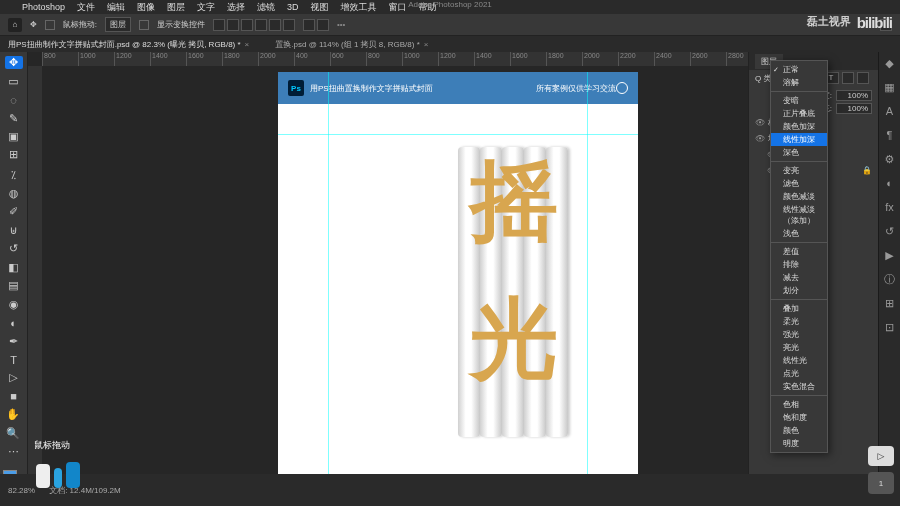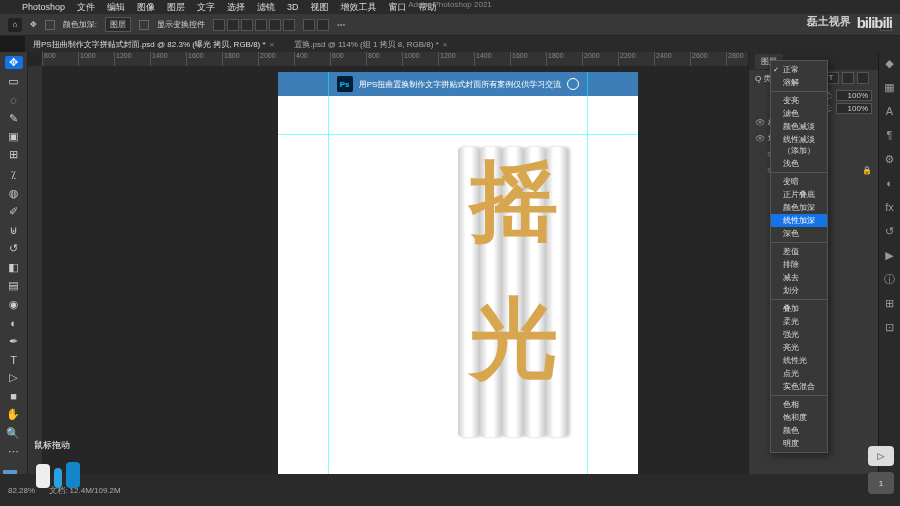--- a/index.html
+++ b/index.html
@@ -6,40 +6,40 @@
 body { width: 900px; height: 506px; background: #1b1b1b; color: #ccc; overflow: hidden; position: relative; font-size: 9px; }
 .menubar { height: 14px; background: #2a2a2a; display: flex; align-items: center; padding: 0 6px; gap: 12px; font-size: 9px; color: #ddd; }
 .menubar .apple { margin-right: 4px; }
 .menubar span { cursor: default; }
 .options-bar { height: 22px; background: #383838; display: flex; align-items: center; padding: 0 8px; gap: 8px; font-size: 8px; border-bottom: 1px solid #222; }
 .home-icon { width: 14px; height: 14px; background: #222; border-radius: 2px; display: flex; align-items: center; justify-content: center; }
 .opt-check { width: 10px; height: 10px; border: 1px solid #666; }
 .opt-select { background: #2a2a2a; border: 1px solid #555; padding: 1px 4px; color: #ccc; font-size: 8px; }
 .opt-icon { width: 12px; height: 12px; background: #2a2a2a; border: 1px solid #555; }
 .opt-group { display: flex; gap: 2px; }
-.tabs-bar { height: 16px; background: #2a2a2a; display: flex; align-items: center; padding: 0 8px; gap: 20px; font-size: 8px; color: #aaa; margin-left: 25px; }
+.tabs-bar { height: 16px; background: #2a2a2a; display: flex; align-items: center; padding: 0 8px; gap: 26px; font-size: 8px; color: #aaa; }
 .tabs-bar .tab { display: flex; align-items: center; gap: 4px; }
 .tabs-bar .tab.active{color:#ddd;}
 .tab .x { color: #888; }
 
 .main-area { position: absolute; top: 52px; left: 0; right: 0; bottom: 14px; display: flex; }
 .tools { width: 28px; background: #383838; display: flex; flex-direction: column; align-items: center; padding: 4px 0; gap: 5px; border-right: 1px solid #222; }
 .tool { width: 18px; height: 16px; display: flex; align-items: center; justify-content: center; color: #ccc; font-size: 11px; }
 .tool.sel { background: #1473e6; border-radius: 2px; color:#fff; }
 .tool-colors { margin-top: 6px; position: relative; width: 22px; height: 22px; }
 .fg { width: 14px; height: 14px; background: #4b9de8; border: 1px solid #888; position: absolute; top: 0; left: 0; }
 .bg { width: 14px; height: 14px; background: #000; border: 1px solid #888; position: absolute; bottom: 0; right: 0; }
 
 .canvas-wrap { flex: 1; background: #262626; position: relative; overflow: hidden; }
 .ruler-h { position: absolute; top: 0; left: 14px; right: 0; height: 14px; background: #333; display: flex; font-size: 7px; color: #888; overflow: hidden; }
 .ruler-h div { flex: 0 0 36px; border-left: 1px solid #555; padding-left: 1px; }
 .ruler-v { position: absolute; top: 14px; left: 0; width: 14px; bottom: 0; background: #333; }
 .canvas { position: absolute; top: 20px; left: 250px; width: 360px; height: 440px; background: #fff; }
 .guide{position:absolute;background:#0ff;}.guide.v{width:1px;height:100%;opacity:.5}.guide.h{height:1px;width:100%;opacity:.5}
-.header-bar { height: 24px; background: #3d7eb8; display: flex; align-items: center; padding: 0 10px; color: #fff; font-size: 8px; justify-content: center; }
+.header-bar { height: 32px; background: #3d7eb8; display: flex; align-items: center; padding: 0 10px; color: #fff; font-size: 8px; justify-content: space-between; }
 .ps-logo { background: #001d36; color: #00c8ff; width: 16px; height: 16px; display: flex; align-items: center; justify-content: center; font-weight: bold; font-size: 8px; border-radius: 2px; margin-right: 6px; }
 .header-left { display: flex; align-items: center; }
 .circle-icon { width: 12px; height: 12px; border: 1px solid #fff; border-radius: 50%; }
 .font-row { display: flex; align-items: center; gap: 6px; padding: 12px 40px; font-size: 8px; color: #333; }
 .swatch { width: 13px; height: 13px; }
 .sw-gold{background:#d8a64f}.sw-navy{background:#222a3d}
 .art-area{position:absolute;top:75px;left:180px;width:110px;height:290px;}
 .cyl{position:absolute;width:22px;height:290px;background:linear-gradient(90deg,#d0d0d0,#fff 35%,#fff 60%,#c8c8c8);border-radius:4px;box-shadow:2px 0 3px rgba(0,0,0,.2);}
 .art-text{position:absolute;width:100%;text-align:center;font-family:"Heiti SC",sans-serif;font-weight:900;color:#d8a64f;letter-spacing:-2px;}
 .t1{top:10px;font-size:88px;line-height:1}
@@ -104,21 +104,21 @@
   <span>窗口</span>
   <span>帮助</span>
 </div>
 
 <div class="overlay-title" style="position:absolute;top:0;left:50%;transform:translateX(-50%);background:none;color:#888">Adobe Photoshop 2021</div>
 
 <div class="options-bar">
   <div class="home-icon">⌂</div>
   <span>✥</span>
   <span class="opt-check"></span>
-  <span>颜色加深:</span>
+  <span>鼠标拖动:</span>
   <span class="opt-select">图层</span>
   <span class="opt-check"></span>
   <span>显示变换控件</span>
   <div class="opt-group">
     <div class="opt-icon"></div>
     <div class="opt-icon"></div>
     <div class="opt-icon"></div>
     <div class="opt-icon"></div>
     <div class="opt-icon"></div>
     <div class="opt-icon"></div>
@@ -200,21 +200,21 @@
 
     <div class="canvas">
       <div class="guide v" style="left:50px"></div>
       <div class="guide v" style="right:50px"></div>
       <div class="guide h" style="top:62px"></div>
       <div class="header-bar">
         <div class="header-left">
           <div class="ps-logo">Ps</div>
           <span>用PS扭曲置换制作文字拼贴式封面</span>
         </div>
-        <div style="display:flex;align-items:center;gap:6px">
+        <div style="display:flex;align-items:center;gap:0">
           <span>所有案例仅供学习交流</span>
           <div class="circle-icon"></div>
         </div>
       </div>
       <div class="art-area">
         <div class="cyl" style="left:0"></div>
         <div class="cyl" style="left:22px"></div>
         <div class="cyl" style="left:44px"></div>
         <div class="cyl" style="left:66px"></div>
         <div class="cyl" style="left:88px"></div>
@@ -292,32 +292,32 @@
     <div class="rt">⊡</div>
   </div>
 </div>
 
 <div class="blend-dropdown">
   <div class="grp">
     <div class="itm chk">正常</div>
     <div class="itm">溶解</div>
   </div>
   <div class="grp">
+    <div class="itm">变暗</div>
+    <div class="itm">正片叠底</div>
+    <div class="itm">颜色加深</div>
+    <div class="itm hov">线性加深</div>
+    <div class="itm">深色</div>
+  </div>
+  <div class="grp">
     <div class="itm">变亮</div>
     <div class="itm">滤色</div>
     <div class="itm">颜色减淡</div>
     <div class="itm">线性减淡（添加）</div>
     <div class="itm">浅色</div>
-  </div>
-  <div class="grp">
-    <div class="itm">变暗</div>
-    <div class="itm">正片叠底</div>
-    <div class="itm">颜色加深</div>
-    <div class="itm hov">线性加深</div>
-    <div class="itm">深色</div>
   </div>
   <div class="grp">
     <div class="itm">差值</div>
     <div class="itm">排除</div>
     <div class="itm">减去</div>
     <div class="itm">划分</div>
   </div>
   <div class="grp">
     <div class="itm">叠加</div>
     <div class="itm">柔光</div>

